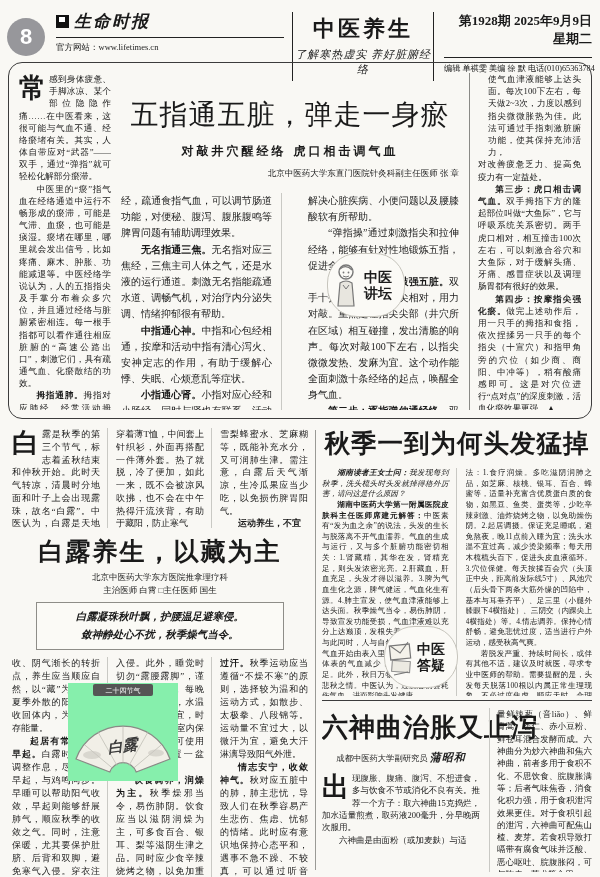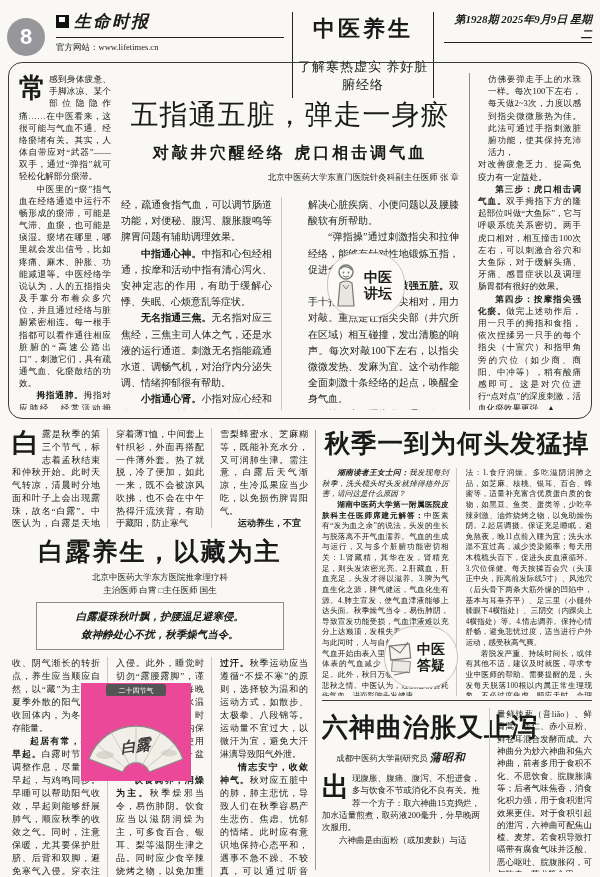--- a/index.html
+++ b/index.html
@@ -15,40 +15,40 @@
     font-family:"Liberation Sans","DejaVu Sans",sans-serif;}
   .logo-area{position:absolute;left:56px;top:10px;width:228px;}
   .logo-row{display:flex;align-items:center;gap:5px;padding-bottom:4px;border-bottom:1.5px solid #222;}
   .logo-mark{width:13px;height:13px;background:#111;position:relative;flex:0 0 auto;}
   .logo-mark:after{content:"";position:absolute;left:3px;top:2px;width:6px;height:5px;background:#fff;}
   .logo-text{font-size:17px;font-weight:bold;font-style:italic;letter-spacing:2px;}
   .site-row{font-size:8.5px;margin-top:4px;color:#222;}
   .hdr-center{position:absolute;left:292px;top:12px;width:140px;text-align:center;
     border-left:1.5px solid #222;border-right:1.5px solid #222;padding:2px 0 4px;}
   .hdr-center .sec-title{font-size:22px;font-weight:bold;letter-spacing:3px;}
-  .hdr-center .sec-tag{font-size:13px;letter-spacing:1px;margin-top:14px;color:#222;}
+  .hdr-center .sec-tag{font-size:11px;letter-spacing:1px;margin-top:3px;color:#222;font-style:italic;}
   .hdr-right{position:absolute;left:444px;top:12px;width:148px;}
-  .hdr-right .issue{font-size:11px;font-weight:bold;text-align:right;padding-bottom:0;border-bottom:1.5px solid #222;font-style:italic;}
+  .hdr-right .issue{font-size:13px;font-weight:bold;text-align:right;padding-bottom:9px;border-bottom:1.5px solid #222;}
   .hdr-right .editors{font-size:8.2px;text-align:right;padding-top:5px;white-space:nowrap;}
   
   .para{margin:0;text-indent:2em;text-align:justify;}
   .para.cont{text-indent:0;}
   .para b.lead{font-family:"Liberation Sans","DejaVu Sans",sans-serif;}
   .dropcap{float:left;font-size:27px;line-height:0.95;font-weight:bold;margin:2px 3px 0 0;
     font-family:"DejaVu Serif",serif;}
   .q{font-style:italic;}
   
   .lead-box{position:absolute;left:8px;top:62px;width:584px;height:357px;box-sizing:border-box;
     border:1.5px solid #3c3c3c;border-radius:14px;padding:10px 10px 8px 10px;overflow:hidden;
     display:grid;grid-template-columns:92px 1fr 112px;grid-template-rows:auto 1fr;column-gap:10px;}
   .lead-left{grid-row:1/3;grid-column:1;font-size:8.7px;line-height:1.4;overflow:hidden;}
   .lead-head{grid-row:1;grid-column:2;text-align:center;padding-top:16px;}
   .lead-head h1{margin:7px;font-size:28px;font-weight:normal;letter-spacing:1px;
     font-family:"Liberation Sans","DejaVu Sans",sans-serif;white-space:nowrap;}
-  .lead-sub{font-size:16px;font-weight:bold;letter-spacing:3px;margin-top:9px;
+  .lead-sub{font-size:12px;font-weight:bold;letter-spacing:3px;margin-top:9px;
     font-family:"DejaVu Serif",serif;}
   .lead-byline{font-size:8.5px;margin-top:8px;color:#222;text-align:right;}
   .lead-mid{grid-row:2;grid-column:2;display:flex;gap:26px;margin-top:13px;font-size:10px;line-height:1.62;overflow:hidden;}
   .lead-mid .mcol{flex:1;overflow:hidden;}
   .lead-mid .mcol.first{border-right:1px solid #c9c9c4;padding-right:9px;}
   .lead-right{grid-row:1/3;grid-column:3;border-left:1px solid #8a8a86;padding-left:8px;
     font-size:8.6px;line-height:1.42;overflow:hidden;}
   .lead-right .rt{padding-left:10px;}
   
   .badge{position:absolute;background:#fbfaf6;display:flex;align-items:center;gap:3px;
@@ -64,21 +64,21 @@
   .b-top{display:flex;gap:8px;height:100px;overflow:hidden;font-size:9px;line-height:1.42;}
   .b-top .bcol,.b-bottom .bcol{flex:1;overflow:hidden;}
   .bcol.rule{border-right:1px solid #c9c9c4;padding-right:7px;}
   .b-head{text-align:center;font-size:25px;font-weight:bold;letter-spacing:2px;margin:7px 0 3px;
     font-family:"Liberation Sans","DejaVu Sans",sans-serif;}
   .b-byline{text-align:center;font-size:8.5px;line-height:1.5;color:#222;}
   .poem{margin:5px 24px 7px;border:1px solid #8e8d88;border-radius:0;padding:5px 4px;
     text-align:center;font-size:10.5px;font-weight:bold;font-style:italic;line-height:1.75;
     background:#fbfaf6;box-shadow:0 0 0 2px #fbfaf6 inset;}
   .b-bottom{display:flex;gap:8px;flex:1;position:relative;overflow:hidden;font-size:9px;line-height:1.44;}
-  .fan{position:absolute;left:69px;top:26px;width:110px;height:98px;background:#ec4899;}
+  .fan{position:absolute;left:56px;top:26px;width:110px;height:98px;background:#86efac;}
   
   .vdivider{position:absolute;left:315px;top:430px;width:1px;height:440px;background:#9a9a95;}
   .hairloss{position:absolute;left:322px;top:424px;width:270px;height:274px;overflow:hidden;}
   .h-head{text-align:center;font-size:25.5px;font-weight:bold;letter-spacing:1px;white-space:nowrap;
     font-family:Liberation Sans, sans-serif;margin:2px 0 7px;}
   .h-cols{display:flex;gap:9px;height:228px;overflow:hidden;font-size:7.6px;line-height:1.4;position:relative;}
   .h-cols .hcol{flex:1;overflow:hidden;}
   .h-cols .hcol.first{border-right:1px solid #c9c9c4;padding-right:7px;}
   .liushenqu{position:absolute;left:322px;top:700px;width:270px;height:172px;
     border-top:1.5px solid #3c3c3c;padding-top:7px;box-sizing:border-box;overflow:hidden;
@@ -104,53 +104,54 @@
   <div class="site-row">官方网站：www.lifetimes.cn</div>
 </div>
 
 <div class="hdr-center">
   <div class="sec-title sans">中医养生</div>
   <div class="sec-tag">了解寒热虚实 养好脏腑经络</div>
 </div>
 
 <div class="hdr-right">
   <div class="issue">第1928期 2025年9月9日 星期二</div>
+  <div class="editors">编辑 单祺雯 美编 徐 默 电话(010)65363784</div>
 </div>
 
 <div class="lead-box">
   <div class="lead-left">
       <p class="para cont"><span class="dropcap">常</span>感到身体疲惫、手脚冰凉、某个部位隐隐作痛……在中医看来，这很可能与气血不通、经络瘀堵有关。其实，人体自带应对“武器”——双手，通过“弹指”就可轻松化解部分瘀滞。</p>
       <p class="para">中医里的“瘀”指气血在经络通道中运行不畅形成的瘀滞，可能是气滞、血瘀，也可能是痰湿。瘀堵在哪里，哪里就会发出信号，比如疼痛、麻木、肿胀、功能减退等。中医经络学说认为，人的五指指尖及手掌分布着众多穴位，并且通过经络与脏腑紧密相连。每一根手指都可以看作通往相应脏腑的“高速公路出口”，刺激它们，具有疏通气血、化瘀散结的功效。</p>
       <p class="para"><b class="lead">拇指通肺。</b>拇指对应肺经，经常活动拇指，能补益肺气，对于咳嗽、气喘有改善作用。</p>
     </div>
 
   <div class="lead-head">
     <h1>五指通五脏，弹走一身瘀</h1>
     <div class="lead-sub">对敲井穴醒经络 虎口相击调气血</div>
     <div class="lead-byline">北京中医药大学东直门医院针灸科副主任医师 张 章</div>
   </div>
 
   <div class="lead-mid">
     <div class="mcol first">
         <p class="para cont">经，疏通食指气血，可以调节肠道功能，对便秘、腹泻、腹胀腹鸣等脾胃问题有辅助调理效果。</p>
+        <p class="para"><b class="lead">无名指通三焦。</b>无名指对应三焦经，三焦主司人体之气，还是水液的运行通道。刺激无名指能疏通水道、调畅气机，对治疗内分泌失调、情绪抑郁很有帮助。</p>
         <p class="para"><b class="lead">中指通心神。</b>中指和心包经相通，按摩和活动中指有清心泻火、安神定志的作用，有助于缓解心悸、失眠、心烦意乱等症状。</p>
-        <p class="para"><b class="lead">无名指通三焦。</b>无名指对应三焦经，三焦主司人体之气，还是水液的运行通道。刺激无名指能疏通水道、调畅气机，对治疗内分泌失调、情绪抑郁很有帮助。</p>
         <p class="para"><b class="lead">小指通心肾。</b>小指对应心经和小肠经，同时与肾也有联系。活动小指可以滋补肾阴、清心泻火，对</p>
       </div>
     <div class="mcol">
         <p class="para cont">解决心脏疾病、小便问题以及腰膝酸软有所帮助。</p>
         <p class="para">“弹指操”通过刺激指尖和拉伸经络，能够有针对性地锻炼五指，促进全身气血循环。</p>
         <p class="para"><b class="lead">第一步：十指对敲强五脏。</b>双手十指自然张开，指尖相对，用力对敲。重点是让指尖尖部（井穴所在区域）相互碰撞，发出清脆的响声。每次对敲100下左右，以指尖微微发热、发麻为宜。这个动作能全面刺激十条经络的起点，唤醒全身气血。</p>
         <p class="para"><b class="lead">第二步：逐指弹伸通经络。</b>双手握拳，依次用力弹出每一根手指，</p>
       </div>
   </div>
 
   <div class="lead-right">
     <div class="rt">
-        <p class="para cont">仿佛要弹走手上的水珠一样。每次100下左右，每天做2~3次，力度以感到指尖微微胀热为佳。此法可通过手指刺激脏腑功能，使其保持充沛活力，</p>
+        <p class="para cont">使气血津液能够上达头面。每次100下左右，每天做2~3次，力度以感到指尖微微胀热为佳。此法可通过手指刺激脏腑功能，使其保持充沛活力，</p>
       </div>
     <div>
         <p class="para cont">对改善疲惫乏力、提高免疫力有一定益处。</p>
         <p class="para"><b class="lead">第三步：虎口相击调气血。</b>双手拇指下方的隆起部位叫做“大鱼际”，它与呼吸系统关系密切。两手虎口相对，相互撞击100次左右，可以刺激合谷穴和大鱼际，对于缓解头痛、牙痛、感冒症状以及调理肠胃都有很好的效果。</p>
         <p class="para"><b class="lead">第四步：按摩指尖强化瘀。</b>做完上述动作后，用一只手的拇指和食指，依次捏揉另一只手的每个指尖（十宣穴）和指甲角旁的穴位（如少商、商阳、中冲等），稍有酸痛感即可。这是对穴位进行“点对点”的深度刺激，活血化瘀效果更强。▲</p>
       </div>
   </div>
 
   <div class="badge badge-jt">
     <svg width="30" height="48" viewBox="0 0 30 48">

